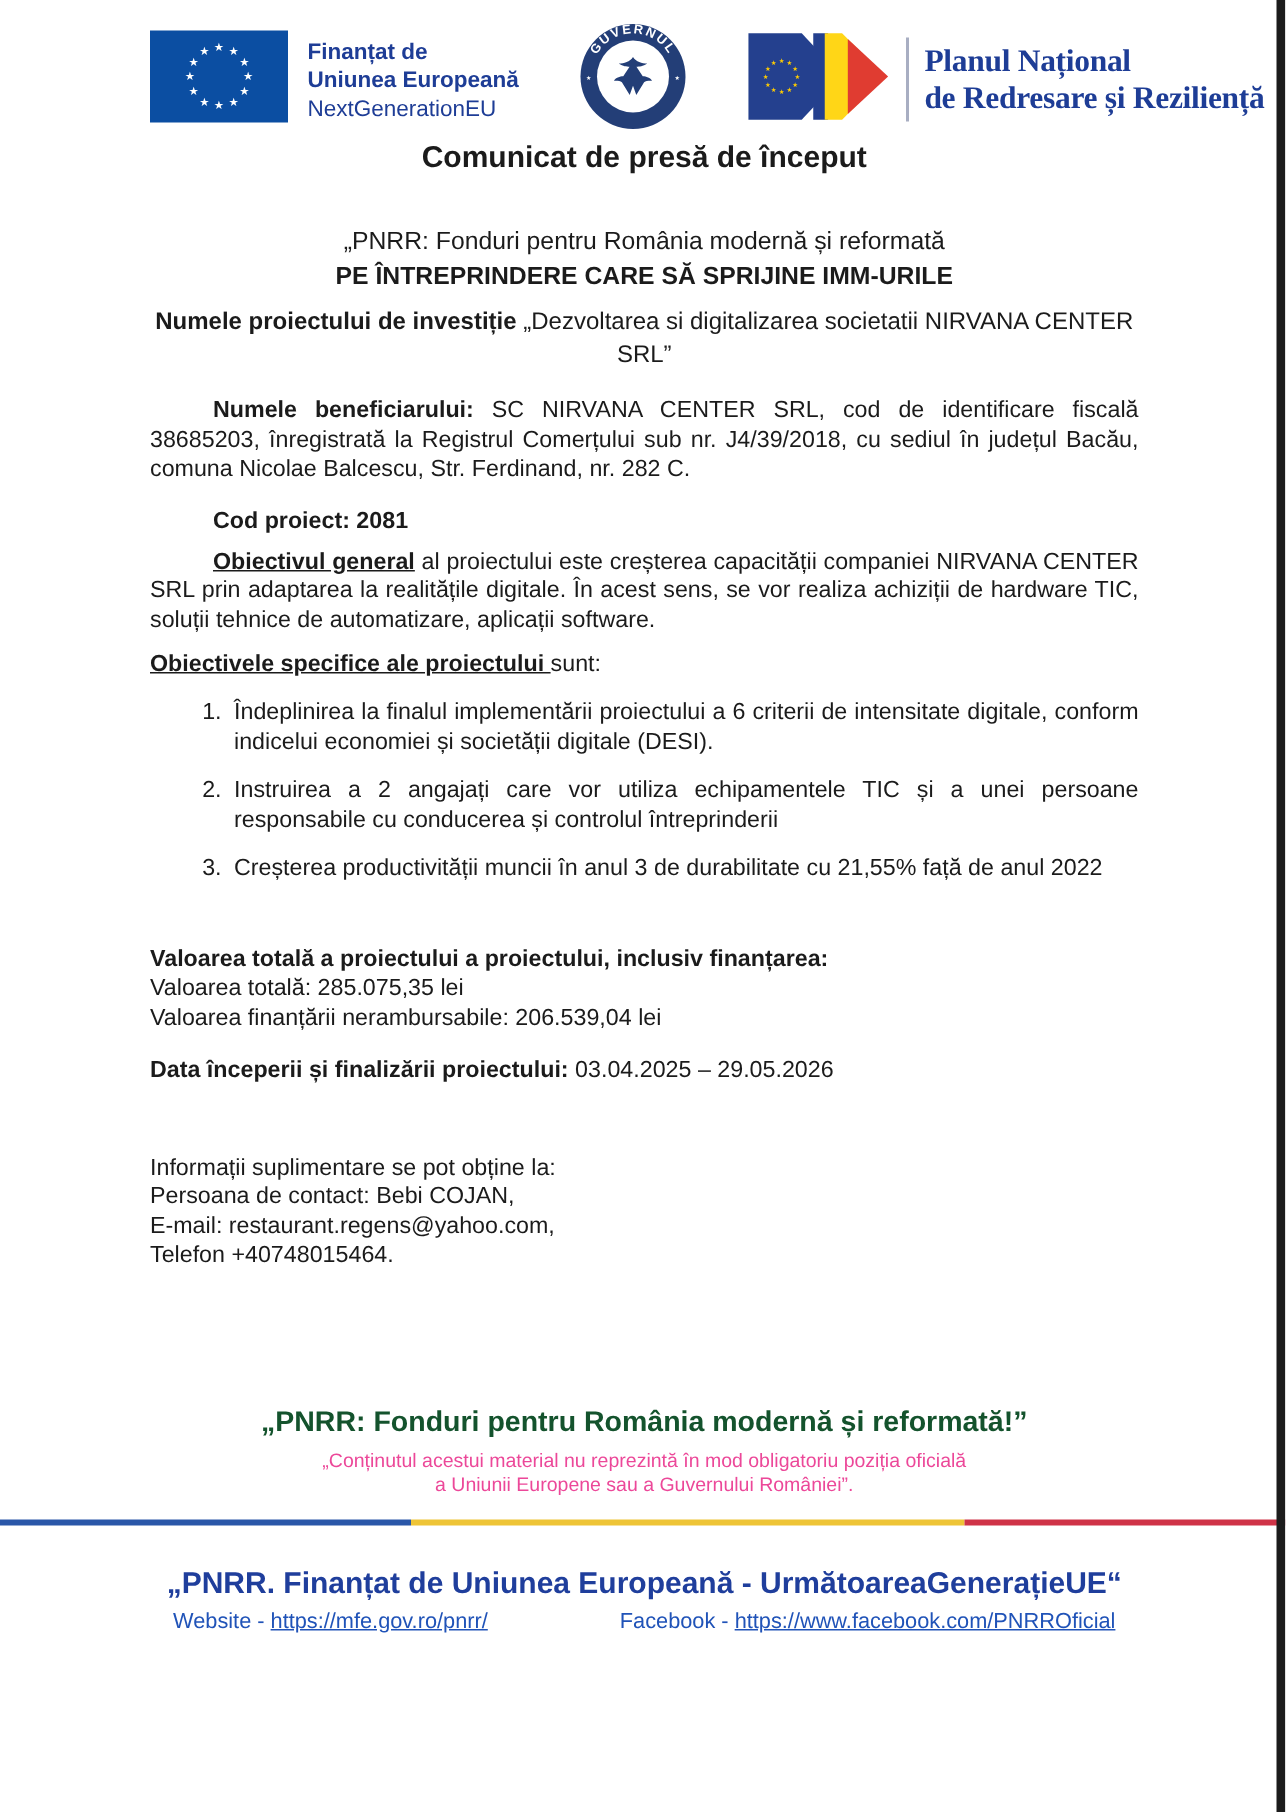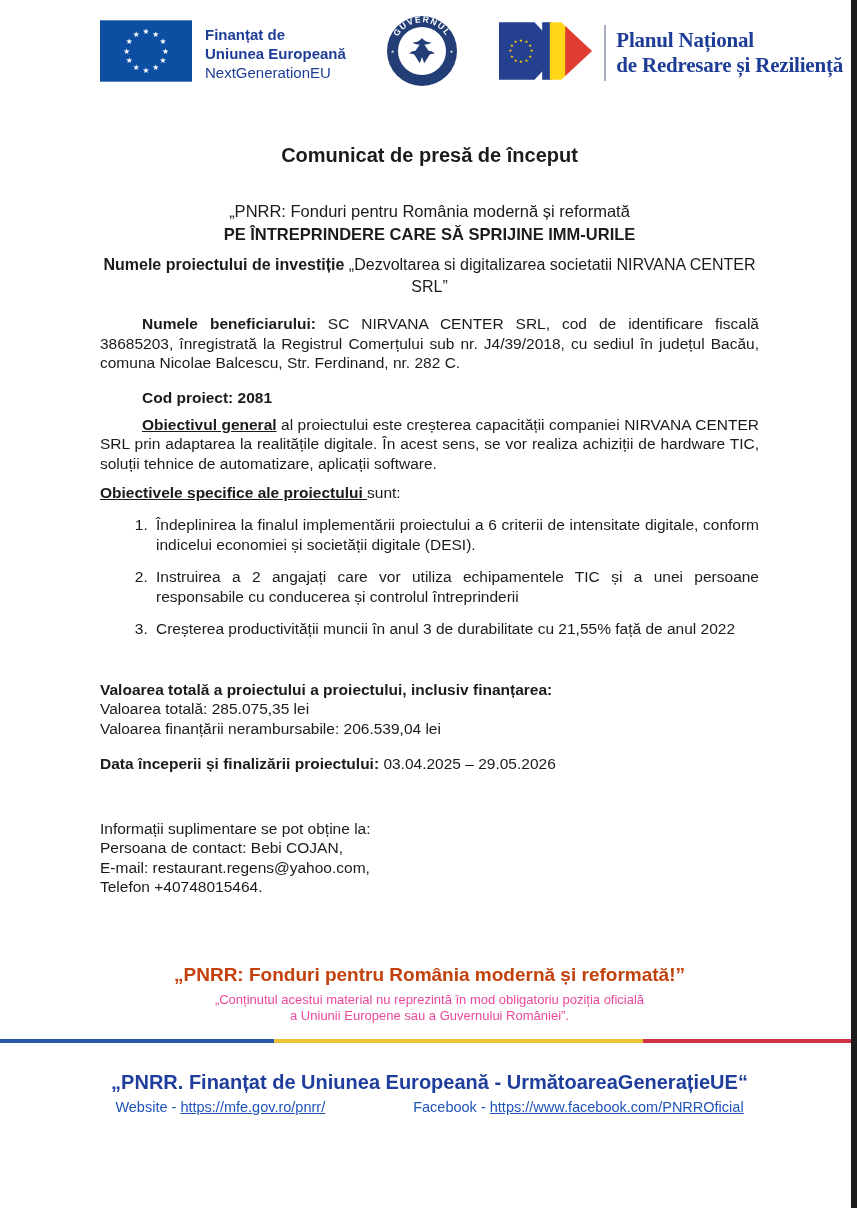--- a/index.html
+++ b/index.html
@@ -14,21 +14,21 @@
   .header { display:flex; align-items:center; justify-content:space-between; margin:14px 14px 0 100px; height:78px; }
   .eu-logo { display:flex; align-items:center; gap:13px; }
   .eu-logo-text { color:#1e3d96; font-size:15px; line-height:19px; }
   .eu-logo-text .b { font-weight:bold; }
   .pnrr-logo { display:flex; align-items:center; gap:10px; }
   .pnrr-divider { width:2px; height:56px; background:#a8aec2; }
   .pnrr-text { color:#1e3d96; font-size:21px; font-weight:bold; line-height:25px; letter-spacing:-0.2px;font-family:Liberation Serif, serif; }
 
   
   .content { padding:0 98px 0 100px; }
-  .doc-title { text-align:center; font-size:20px; font-weight:bold; margin-top:50px; line-height:26px; }
+  .doc-title { text-align:center; font-size:20px; font-weight:bold; line-height:26px; }
   .subtitle { text-align:center; margin-top:32px; font-size:16.5px; line-height:22.5px; }
   .subtitle .b { font-weight:bold; }
   .project-name { text-align:center; margin-top:9px; font-size:16px; line-height:22px; }
   .project-name .lbl { font-weight:bold; }
   .para { font-size:15.5px; line-height:19.5px; text-align:justify; margin:0; }
   .indent { text-indent:42px; }
   .beneficiary { margin-top:16px; }
   .beneficiary .lbl { font-weight:bold; }
   .cod-proiect { margin-top:15px; margin-left:42px; font-weight:bold; font-size:15.5px; line-height:20px; }
   .objective { margin-top:7px; }
@@ -38,21 +38,21 @@
   ol.objectives { margin:12px 0 0 0; padding-left:52px; font-size:15.5px; line-height:19.5px; }
   ol.objectives li { text-align:justify; padding-left:4px; margin-bottom:13px; }
   ol.objectives li:last-child { margin-bottom:0; }
   .value-heading { margin-top:41px; font-weight:bold; font-size:15.5px; line-height:19.5px; }
   .value-line { font-size:15.5px; line-height:19.5px; }
   .dates { margin-top:16px; font-size:15.5px; line-height:19.5px; }
   .dates .lbl { font-weight:bold; }
   .contact { margin-top:45px; font-size:15.5px; line-height:19.5px; }
 
   
-  .slogan { margin-top:66px; text-align:center; color:#c2410c; font-weight:bold; font-size:19px; line-height:24px; }
+  .slogan { margin-top:90px; text-align:center; color:#14532d; font-weight:bold; font-size:19px; line-height:24px; }
   .disclaimer { margin-top:5px; text-align:center; color:#ec4899; font-size:13px; line-height:16.5px; }
   .tricolor { display:flex; height:4px; margin:14px -98px 0 -100px; }
   .tricolor .seg-blue { width:32%; background:#2a57a8; }
   .tricolor .seg-yellow { width:43%; background:#eec437; }
   .tricolor .seg-red { width:25%; background:#cf3347; }
   .bottom-heading { margin-top:27px; text-align:center; color:#1f3e9c; font-weight:bold; font-size:20px; line-height:25px; }
   .links-row { margin-top:3px; display:flex; justify-content:center; gap:88px; color:#2053b8; font-size:14.5px; line-height:19px; }
   .links-row a { color:#2053b8; text-decoration:underline; }
 </style>
 </head>

